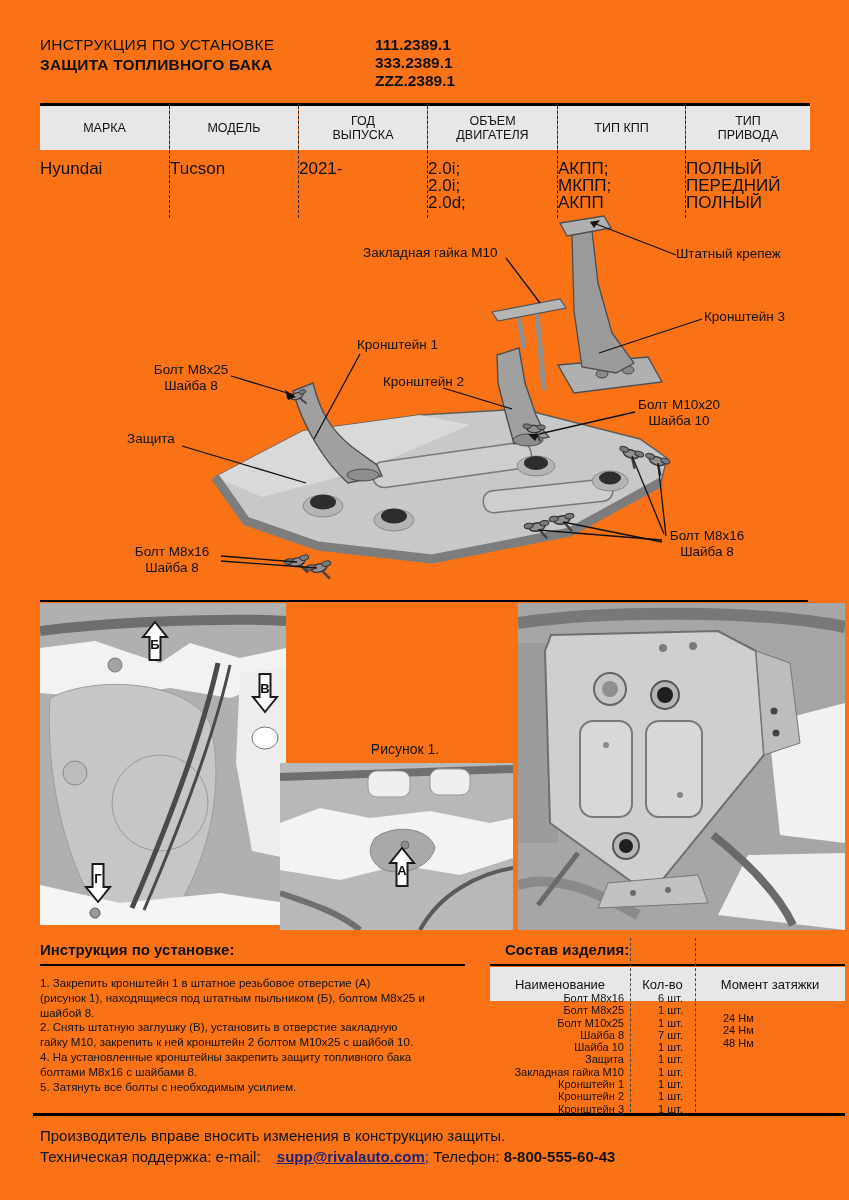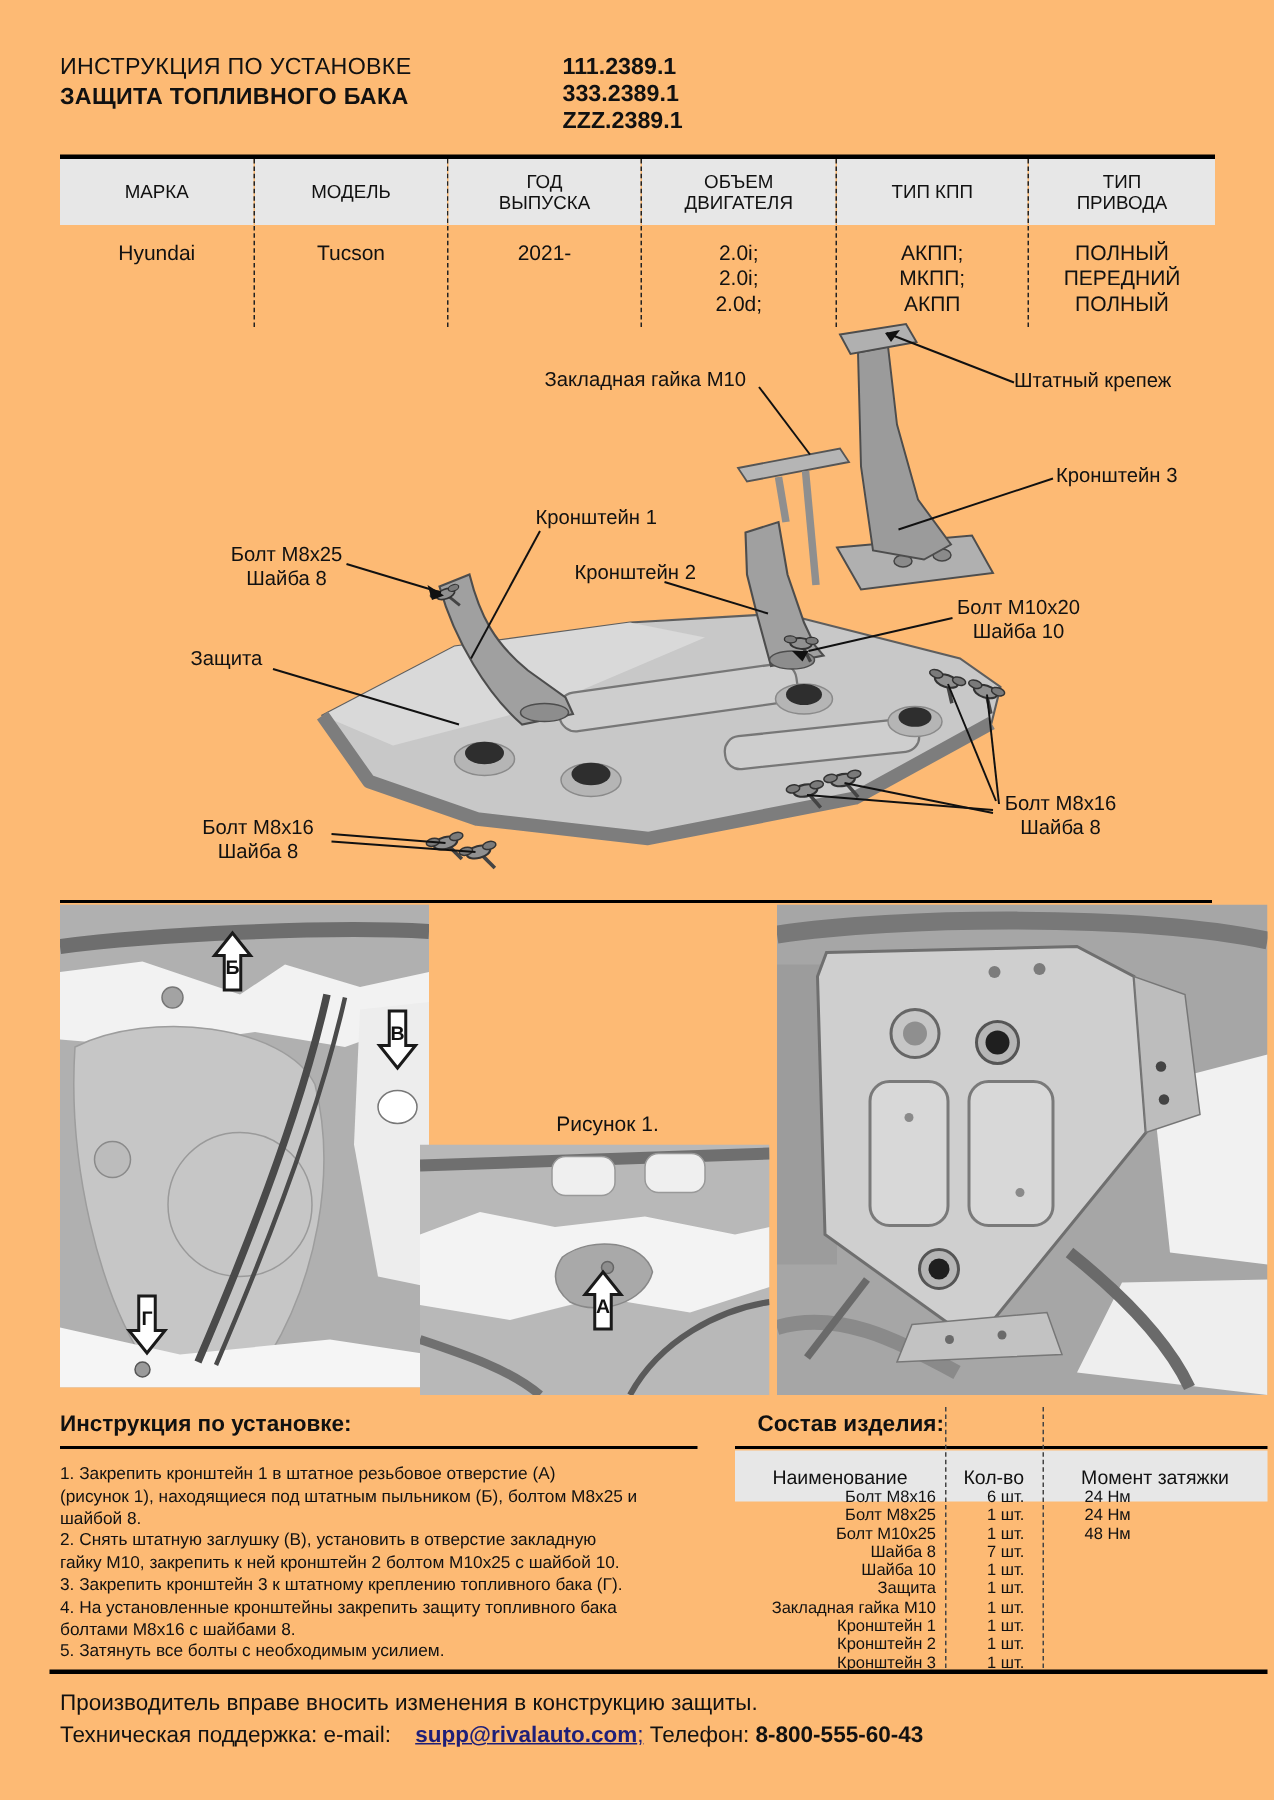--- a/index.html
+++ b/index.html
@@ -1,29 +1,29 @@
 <!DOCTYPE html>
 <html><head>
 <meta charset="utf-8">
 <style>
   html,body{margin:0;padding:0;background:#888;}
-  .page{position:relative;width:849px;height:1200px;background:#fdba74;margin:0 auto;
+  .page{position:relative;width:849px;height:1200px;background:#f97316;margin:0 auto;
         font-family:"Liberation Sans",sans-serif;color:#111;overflow:hidden;}
   .abs{position:absolute;}
   
   .title1{left:40px;top:36px;font-size:15.5px;letter-spacing:.2px;}
   .title2{left:40px;top:56px;font-size:15.5px;font-weight:bold;letter-spacing:.2px;}
   .partnums{left:375px;top:36px;font-size:15.5px;font-weight:bold;line-height:18px;}
   
   .spec{left:40px;top:103px;width:770px;display:flex;border-top:3px solid #000;}
   .spec .col{box-sizing:border-box;}
   .spec .col + .col{border-left:1.5px dashed #222;}
   .spec .head{height:44px;background:#e7e7e7;display:flex;align-items:center;justify-content:center;
               text-align:center;font-size:12.5px;line-height:14px;white-space:pre-line;}
-  .spec .cell{padding-top:10px;height:58px;text-align:center;font-size:14px;line-height:17px;white-space:pre-line;}
+  .spec .cell{padding-top:10px;height:58px;font-size:17px;line-height:17px;white-space:pre-line;}
   .w0{width:129px}.w1{width:129px}.w2{width:129px}.w3{width:130px}.w4{width:128px}.w5{width:125px}
   
   .diagram{left:0;top:215px;width:849px;height:386px;}
   .dlabel{position:absolute;font-size:13.5px;line-height:16px;white-space:pre-line;}
   .dc{text-align:center;width:110px;}
   
   .photo{position:absolute;}
   .caption{left:345px;top:741px;width:120px;text-align:center;font-size:14px;}
   .rule{border-top:2px solid #000;height:0;}
   .thickrule{border-top:3px solid #000;height:0;}
@@ -32,21 +32,21 @@
   .steps{left:40px;top:976px;width:455px;font-size:11.5px;line-height:14.8px;}
   .steps p{margin:0;white-space:pre-line;}
   .partsTitle{left:505px;top:941px;font-size:15px;font-weight:bold;}
   .partsHead{left:490px;top:967px;width:355px;height:34px;background:#e7e7e7;display:grid;
              grid-template-columns:140px 65px 150px;align-items:center;font-size:13px;}
   .partsHead div{text-align:center;}
   .partsRows{left:490px;top:992px;width:355px;font-size:11px;}
   .prow{display:grid;grid-template-columns:140px 65px 150px;height:12.3px;line-height:12.3px;}
   .prow .nm{text-align:right;padding-right:6px;}
   .prow .qt{text-align:center;padding-left:16px;}
-  .prow .tq{padding-left:28px;}
+  .prow .tq{padding-left:28px;margin-top:20px;}
   .vdash{position:absolute;width:0;border-left:1.5px dashed #444;}
   
   .f1{left:40px;top:1127px;font-size:15px;}
   .f2{left:40px;top:1148px;font-size:15px;}
   .email{color:#1f1f78;font-weight:bold;text-decoration:underline;cursor:pointer;margin-left:12px;}
   .esuf{color:#1f1f78;text-decoration:underline;}
   .phone{font-weight:bold;}
   text{font-family:"Liberation Sans",sans-serif;}
 </style>
 </head>
@@ -264,21 +264,20 @@
   </svg>
 
   <div class="abs insTitle">Инструкция по установке:</div>
   <div class="abs rule" style="left:40px;top:964px;width:425px;"></div>
   <div class="abs steps">
     <p>1. Закрепить кронштейн 1 в штатное резьбовое отверстие (А)
 (рисунок 1), находящиеся под штатным пыльником (Б), болтом М8х25 и
 шайбой 8.</p>
     <p>2. Снять штатную заглушку (В), установить в отверстие закладную
 гайку М10, закрепить к ней кронштейн 2 болтом М10х25 с шайбой 10.</p>
-    <p>3. Закрепить кронштейн 3 к штатному креплению топливного бака (Г).</p>
     <p>4. На установленные кронштейны закрепить защиту топливного бака
 болтами М8х16 с шайбами 8.</p>
     <p>5. Затянуть все болты с необходимым усилием.</p>
   </div>
 
   <div class="abs partsTitle">Состав изделия:</div>
   <div class="abs rule" style="left:490px;top:964px;width:355px;"></div>
   <div class="abs partsHead">
     <div>Наименование</div>
     <div>Кол-во</div>

